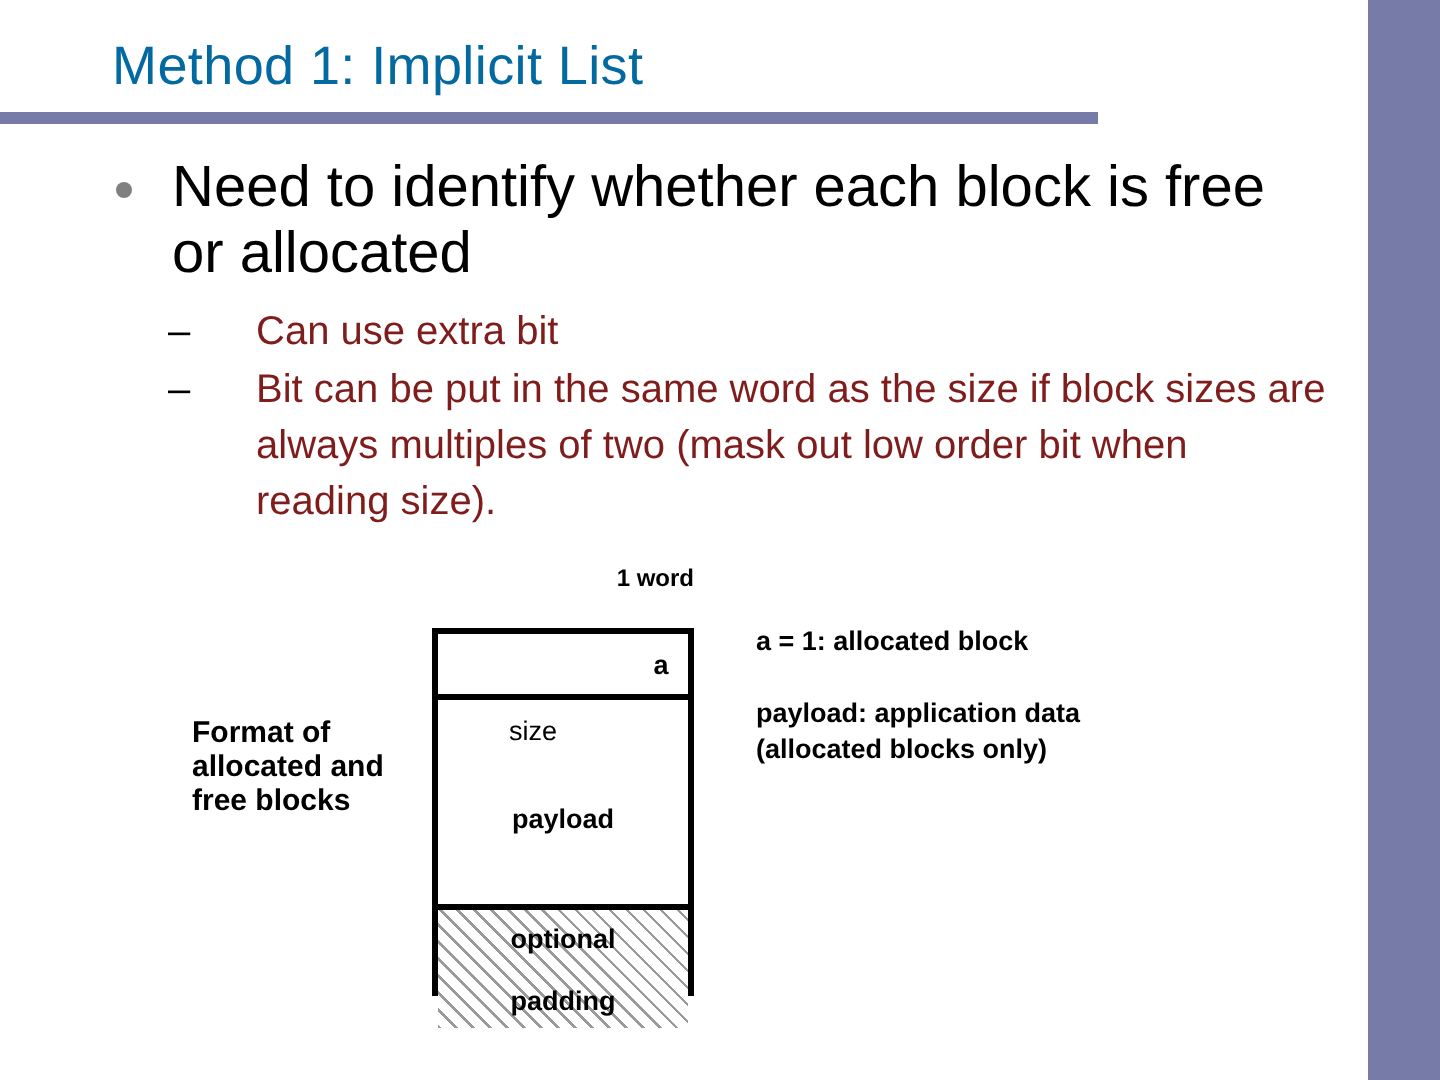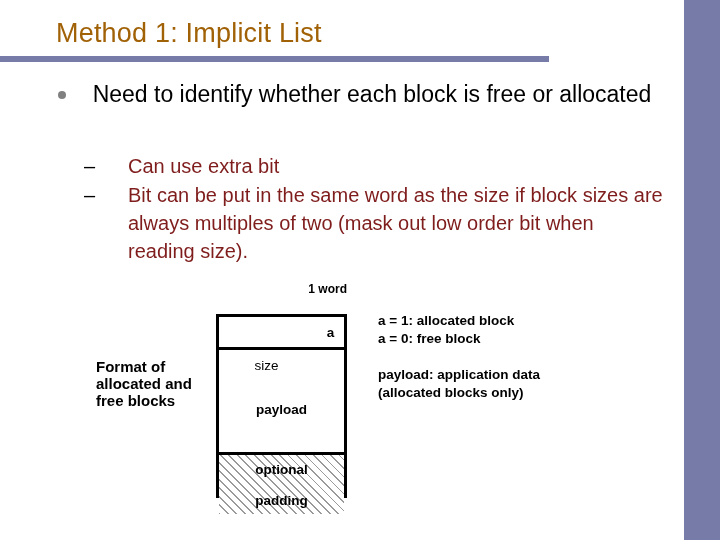--- a/index.html
+++ b/index.html
@@ -24,21 +24,21 @@
     height: 540px;
     background: #777ba8;
   }
 
   
   #slide-title {
     position: absolute;
     left: 56px;
     top: 18px;
     font-size: 27px;
-    color: #a16207;
+    color: #0369a1;
     letter-spacing: 0.2px;
     white-space: nowrap;
   }
   #title-rule {
     position: absolute;
     left: 0px;
     top: 56px;
     width: 549px;
     height: 6px;
     background: #777ba8;
@@ -56,24 +56,23 @@
     left: 0px;
     top: 13px;
     width: 8px;
     height: 8px;
     border-radius: 50%;
     background: #808080;
   }
   #bullet-1 .text {
     display: block;
     margin-left: 28px;
-    font-size: 23px;
+    font-size: 29px;
     line-height: 33px;
     color: #000000;
-    text-align: center;
   }
 
   .sub-bullet {
     position: absolute;
     left: 84px;
     width: 580px;
   }
   .sub-bullet .dash {
     position: absolute;
     left: 0px;
@@ -236,19 +235,18 @@
   <div id="payload-cell">payload</div>
   <div id="padding-cell">
     <span class="pad-line">optional</span>
     <span class="pad-line">padding</span>
   </div>
 </div>
 
 <div id="legend">
   <div class="grp">
     <span class="ln">a = 1: allocated block</span>
-    <span class="ln">a = 0: free block</span>
   </div>
   <div class="grp">
     <span class="ln">payload: application data</span>
     <span class="ln">(allocated blocks only)</span>
   </div>
 </div>
 
 </body></html>

